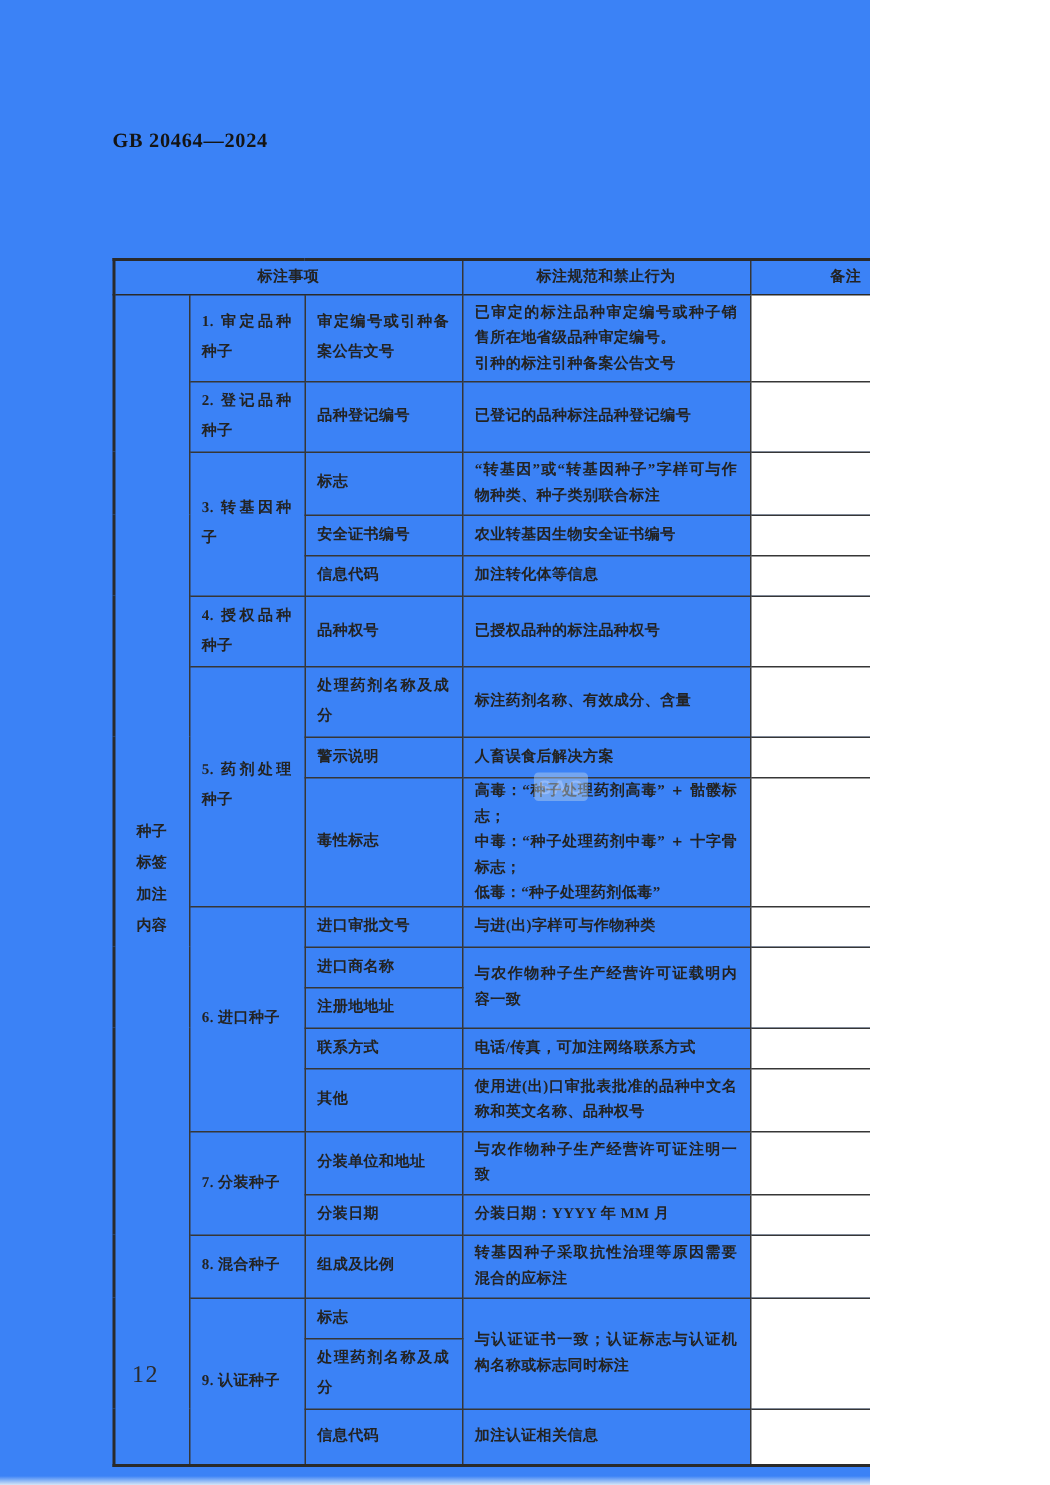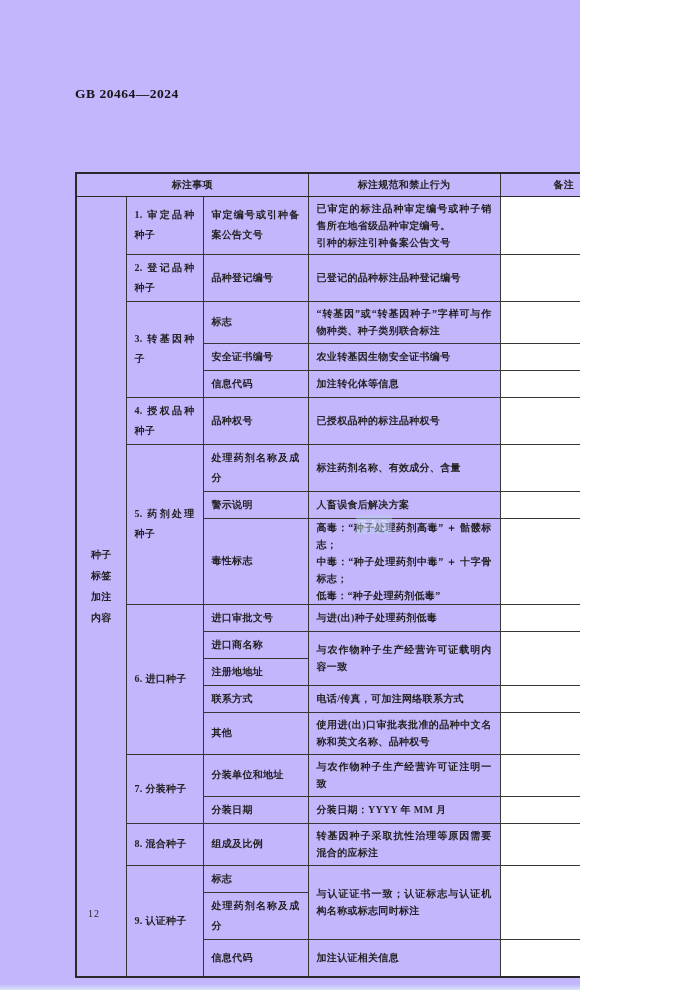--- a/index.html
+++ b/index.html
@@ -1,20 +1,20 @@
 <!DOCTYPE html>
 <html><head>
 <meta charset="utf-8">
 <style>
   * { margin:0; padding:0; box-sizing:border-box; }
   html,body { background:#ffffff; }
   .page {
     position:relative;
     width:580px; height:990px;
-    background:#c4b5fd;
+    background:#3b82f6;
     font-family:"Liberation Serif","DejaVu Serif",serif;
     color:#1d1d1d;
     overflow:hidden;
   }
   .doc-number {
     position:absolute; left:75px; top:86px;
     font-size:13.5px; font-weight:700; letter-spacing:0.5px;
     color:#141414;
   }
   .table-title {
@@ -64,21 +64,21 @@
   }
   td.spec {
     text-align:justify;
     white-space:pre-line;
     line-height:1.7;
     padding:0 8px;
   }
   td.rem { background:#ffffff; }
   .page-number {
     position:absolute; left:88px; top:908px;
-    font-size:10px; color:#2b2b2b; letter-spacing:1px;
+    font-size:16px; color:#2b2b2b; letter-spacing:1px;
   }
   .watermark {
     position:absolute; left:356px; top:515px;
     width:36px; height:19px;
     background:#b9d2ec; opacity:0.45;
     border-radius:3px;
     display:flex; align-items:center; justify-content:center;
     font-family:"Liberation Sans","DejaVu Sans",sans-serif;
     font-size:13px; font-weight:700; color:#ffffff; letter-spacing:1px;
   }
@@ -170,21 +170,21 @@
         <td class="sub">毒性标志</td>
         <td class="spec">高毒：“种子处理药剂高毒” ＋ 骷髅标志；
 中毒：“种子处理药剂中毒” ＋ 十字骨标志；
 低毒：“种子处理药剂低毒”</td>
         <td class="rem"></td>
       </tr>
 
       <tr style="height:26px">
         <td class="lbl" rowspan="5">6. 进口种子</td>
         <td class="sub">进口审批文号</td>
-        <td class="spec">与进(出)种子处理药剂低毒</td>
+        <td class="spec">与进(出)字样可与作物种类</td>
         <td class="rem"></td>
       </tr>
       <tr style="height:26px">
         <td class="sub">进口商名称</td>
         <td class="spec" rowspan="2">与农作物种子生产经营许可证载明内容一致</td>
         <td class="rem" rowspan="2"></td>
       </tr>
       <tr style="height:26px">
         <td class="sub">注册地地址</td>
       </tr>

